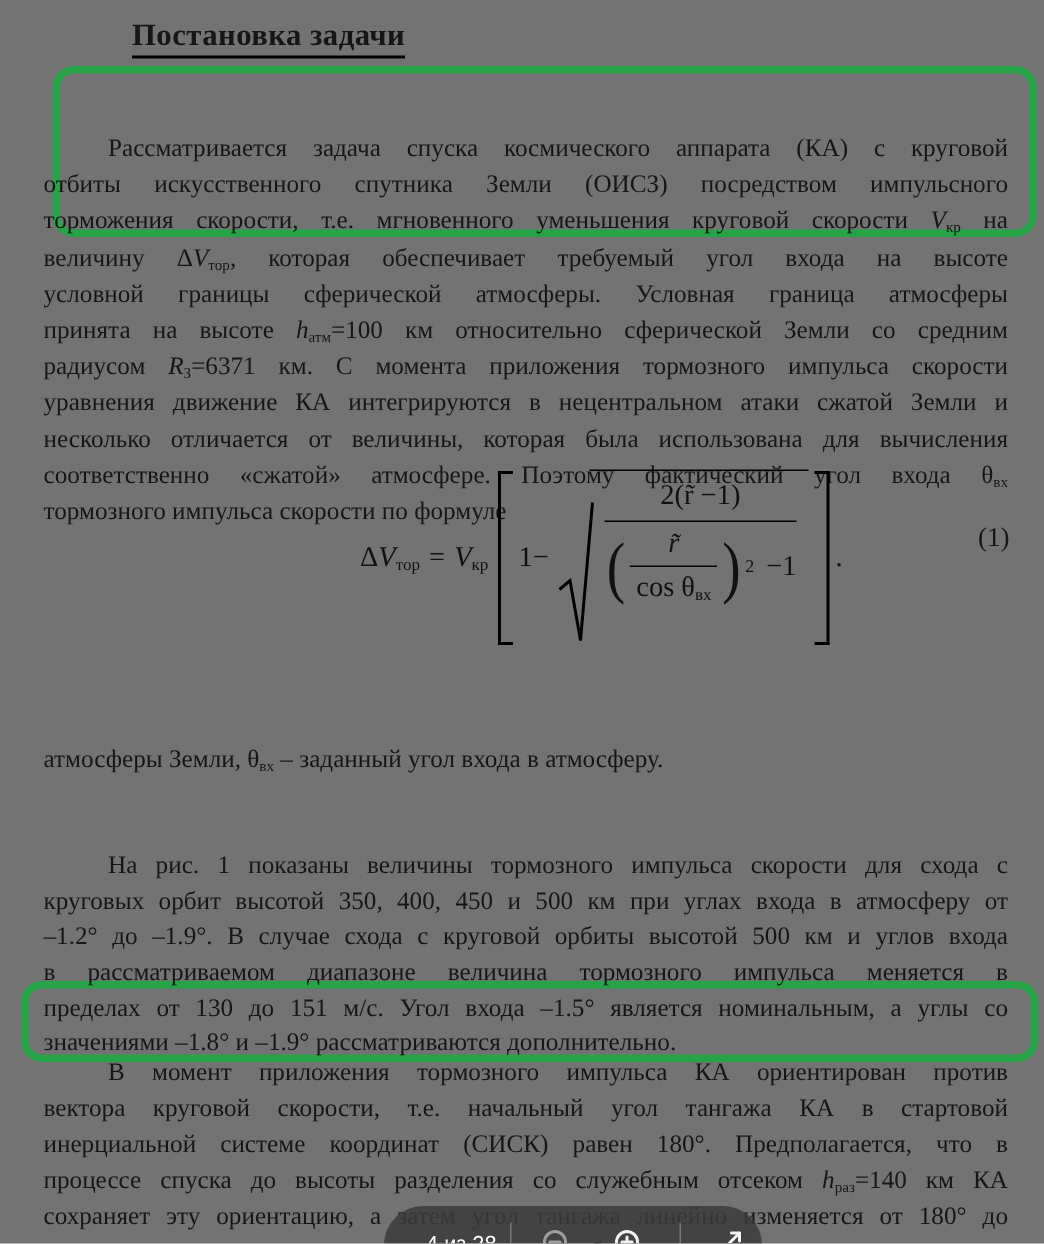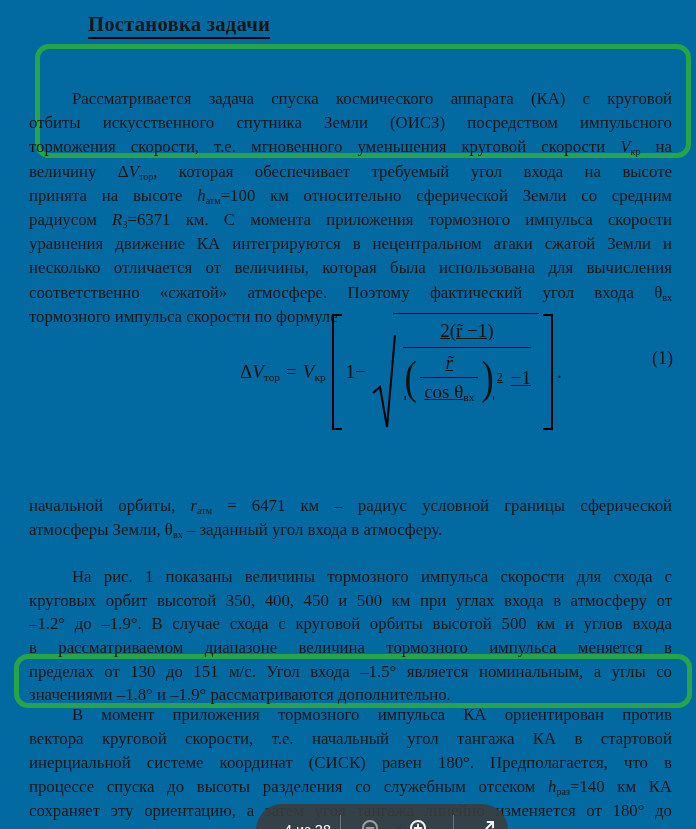--- a/index.html
+++ b/index.html
@@ -1,18 +1,18 @@
 <!DOCTYPE html>
 <html><head>
 <meta charset="utf-8">
 <style>
   html,body { margin:0; padding:0; background:#e9e9e9; }
   .page {
     position:relative; width:696px; height:829px; margin:0 auto;
-    background:#0369a1; color:#161616; overflow:hidden;
+    background:#737373; color:#161616; overflow:hidden;
     font-family:"Liberation Serif", serif;
   }
   .doc-title {
     position:absolute; left:88px; top:13px;
     font-size:20.5px; font-weight:bold; letter-spacing:.3px;
     border-bottom:2.2px solid #000; padding-bottom:1px;
   }
   .para { position:absolute; left:29px; width:643px; font-size:16.8px;margin-top:44px; }
   .pline {
     white-space:nowrap; text-align:justify; text-align-last:justify;
@@ -39,21 +39,21 @@
   .eq {
     position:absolute; left:240px; top:314px; height:116px;
     display:flex; align-items:center; font-size:19px; color:#111;
   }
   .brk { width:8px; align-self:stretch; border:2px solid #000; }
   .brk.l { border-right:none; margin:0 4px 0 6px; }
   .brk.r { border-left:none; margin:0 2px 0 4px; }
   .sqrt { display:flex; align-items:flex-start; margin-left:6px; }
   .sqrt svg { display:block; margin-top:20px; }
   .sqrt-c { border-top:1.9px solid #000; margin-left:-3px; padding:6px 8px 0 10px; }
-  .ofrac { display:flex; flex-direction:column; align-items:stretch;text-decoration:underline; }
+  .ofrac { display:flex; flex-direction:column; align-items:stretch; }
   .onum { text-align:center; border-bottom:1.7px solid #000; padding:0 6px 5px; }
   .oden { display:flex; align-items:center; justify-content:center; padding-top:4px; }
   .bigp { font-size:46px; font-weight:400; line-height:.85; transform:scaleX(.8); }
   .ifrac { display:flex; flex-direction:column; align-items:center; margin:0 2px; }
   .inum { padding:0 2px 3px; }
   .iden { border-top:1.5px solid #000; padding:3px 4px 0; }
   .sup2 { font-size:12px; vertical-align:14px; margin-left:1px; }
   .m1 { margin-left:8px; }
   .eq-dot { align-self:center; margin-left:2px; }
   .eqnum { position:absolute; left:652px; top:348px; font-size:18px; }
@@ -83,29 +83,29 @@
   <div class="doc-title">Постановка задачи</div>
 
   <div class="hl" id="hl1"></div>
   <div class="hl" id="hl2"></div>
 
   <div class="para" id="p1" style="top:45px">
       <div class="pline indent"><span>Рассматривается задача спуска космического аппарата (КА) с круговой</span></div>
       <div class="pline"><span>отбиты искусственного спутника Земли (ОИСЗ) посредством импульсного</span></div>
       <div class="pline"><span>торможения скорости, т.е. мгновенного уменьшения круговой скорости </span><span class="i">V</span><span class="s">кр</span><span> на</span></div>
       <div class="pline"><span>величину Δ</span><span class="i">V</span><span class="s">тор</span><span>, которая обеспечивает требуемый угол входа на высоте</span></div>
+      <div class="pline"><span>условной границы сферической атмосферы. Условная граница атмосферы</span></div>
       <div class="pline"><span>принята на высоте </span><span class="i">h</span><span class="s">атм</span><span>=100 км относительно сферической Земли со средним</span></div>
       <div class="pline"><span>радиусом </span><span class="i">R</span><span class="s">З</span><span>=6371 км. С момента приложения тормозного импульса скорости</span></div>
       <div class="pline"><span>уравнения движение КА интегрируются в нецентральном атаки сжатой Земли и</span></div>
       <div class="pline"><span>несколько отличается от величины, которая была использована для вычисления</span></div>
       <div class="pline"><span>соответственно «сжатой» атмосфере. Поэтому фактический угол входа θ</span><span class="s">вх</span></div>
       <div class="pline last"><span>тормозного импульса скорости по формуле</span></div>
     </div>
   <div class="para" id="p2" style="top:452px">
-      <div class="pline"><span>начальной орбиты,  </span><span class="i">r</span><span class="s">атм</span><span> =  6471 км  –  радиус условной границы сферической</span></div>
       <div class="pline last"><span>атмосферы Земли, θ</span><span class="s">вх</span><span> – заданный угол входа в атмосферу.</span></div>
     </div>
   <div class="para" id="p3" style="top:523px">
       <div class="pline indent"><span>На рис. 1 показаны величины тормозного импульса скорости для схода с</span></div>
       <div class="pline"><span>круговых орбит высотой 350, 400, 450 и 500 км при углах входа в атмосферу от</span></div>
       <div class="pline"><span>–1.2° до –1.9°. В случае схода с круговой орбиты высотой 500 км и углов входа</span></div>
       <div class="pline"><span>в рассматриваемом диапазоне величина тормозного импульса меняется в</span></div>
       <div class="pline"><span>пределах от 130 до 151 м/с. Угол входа –1.5° является номинальным, а углы со</span></div>
       <div class="pline last"><span>значениями –1.8° и –1.9° рассматриваются дополнительно.</span></div>
     </div>

